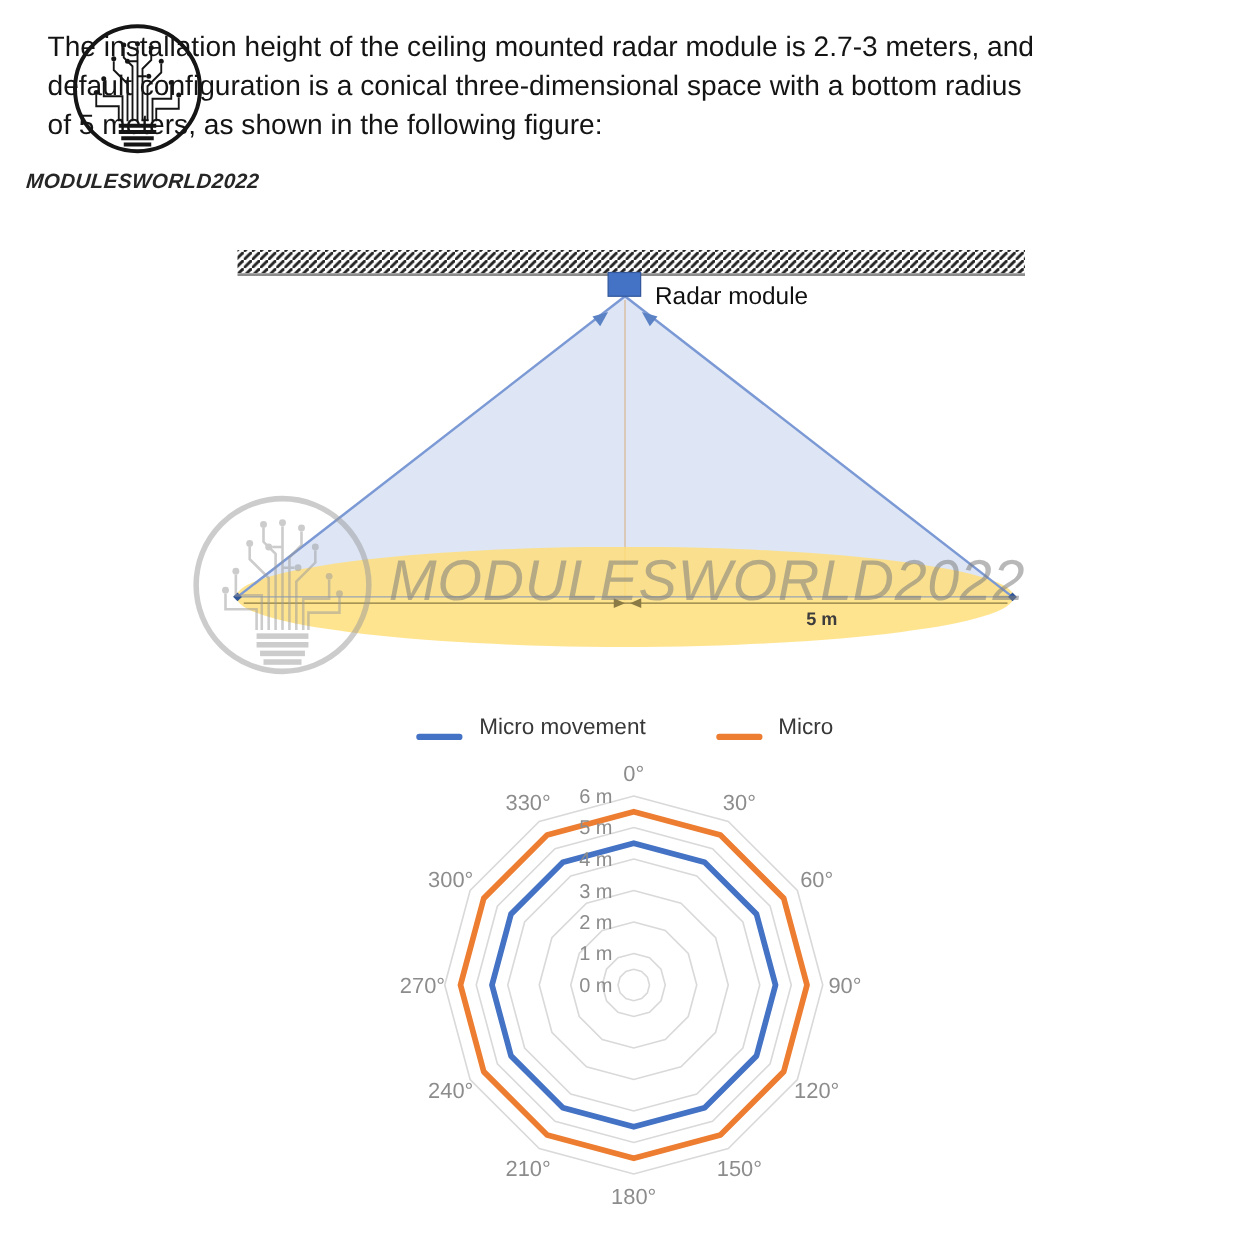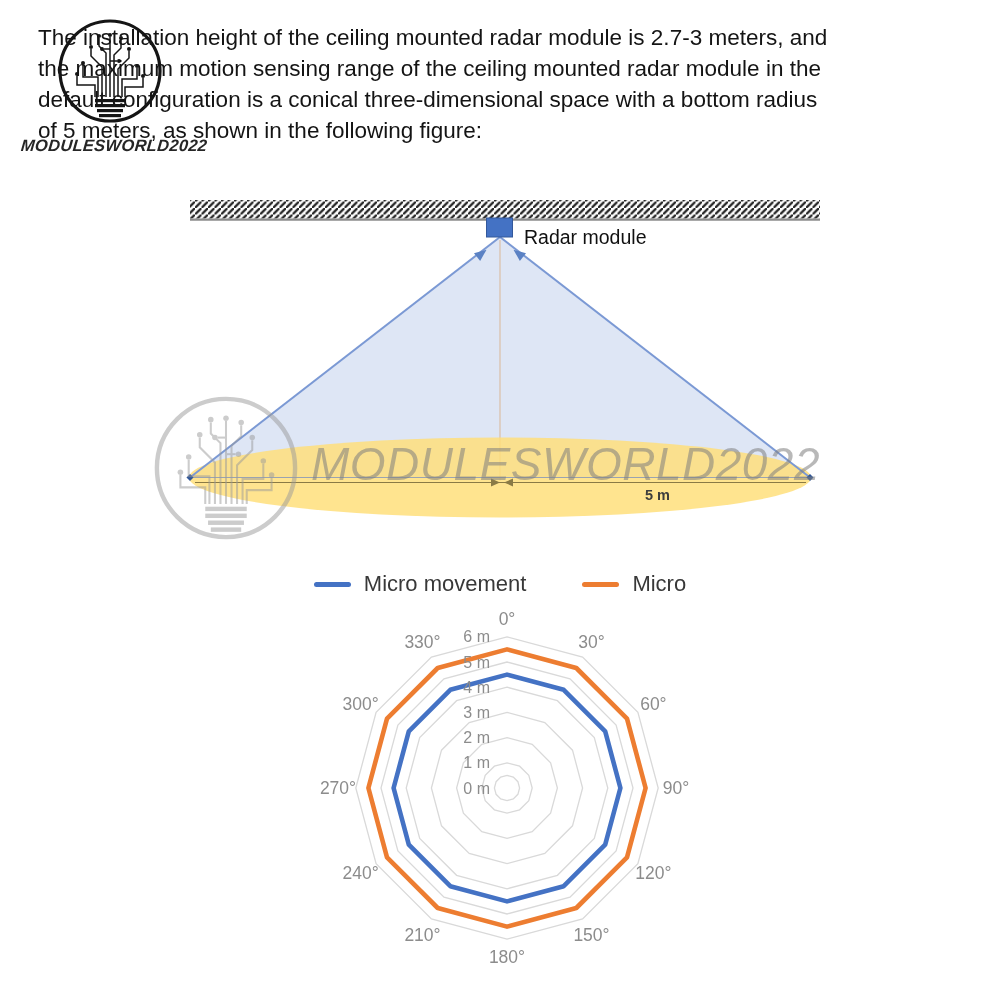--- a/index.html
+++ b/index.html
@@ -20,21 +20,21 @@
             color:#9a9a9a;opacity:.5;}
   .wm-mid{position:absolute;left:311px;top:437px;font-size:46px;font-style:italic;
           color:#7f7f7f;opacity:.55;letter-spacing:.5px;white-space:nowrap;}
 
   
   .cone-svg{position:absolute;left:150px;top:190px;width:700px;height:345px;}
 
   
   .legend{position:absolute;left:0;top:571px;width:1000px;display:flex;
           justify-content:center;align-items:center;gap:56px;}
-  .legend-item{display:flex;align-items:center;gap:13px;font-size:22px;color:#383838;}
+  .legend-item{display:flex;align-items:flex-end;gap:13px;font-size:18px;color:#383838;}
   .swatch{width:37px;height:5px;border-radius:3px;display:inline-block;background:#888;}
 
   
   .radar-svg{position:absolute;left:307px;top:588px;width:400px;height:400px;}
   svg text{font-family:"Liberation Sans",sans-serif;}
 </style>
 </head>
 <body>
 
 <svg width="0" height="0" style="position:absolute" aria-hidden="true">
@@ -72,21 +72,20 @@
         <rect x="-11" y="43" width="22" height="3.2"></rect>
       </g>
     </g>
   </defs>
 </svg>
 
 <div class="canvas">
 
   <div class="intro">
     <div>The installation height of the ceiling mounted radar module is 2.7-3 meters, and</div>
-    <div>the maximum motion sensing range of the ceiling mounted radar module in the</div>
     <div>default configuration is a conical three-dimensional space with a bottom radius</div>
     <div>of 5 meters, as shown in the following figure:</div>
   </div>
 
   <svg class="logo logo-top" viewBox="-55 -55 110 110">
     <use href="#circuitTree" xlink:href="#circuitTree"></use>
   </svg>
   <div class="wm-top">MODULESWORLD2022</div>
 
   <svg class="cone-svg" viewBox="150 190 700 345">

